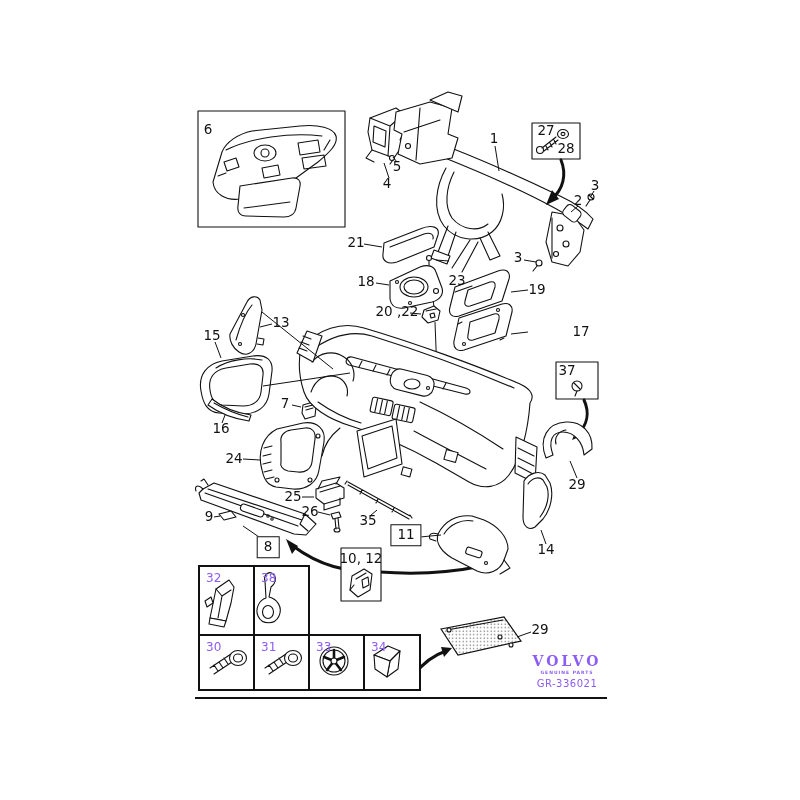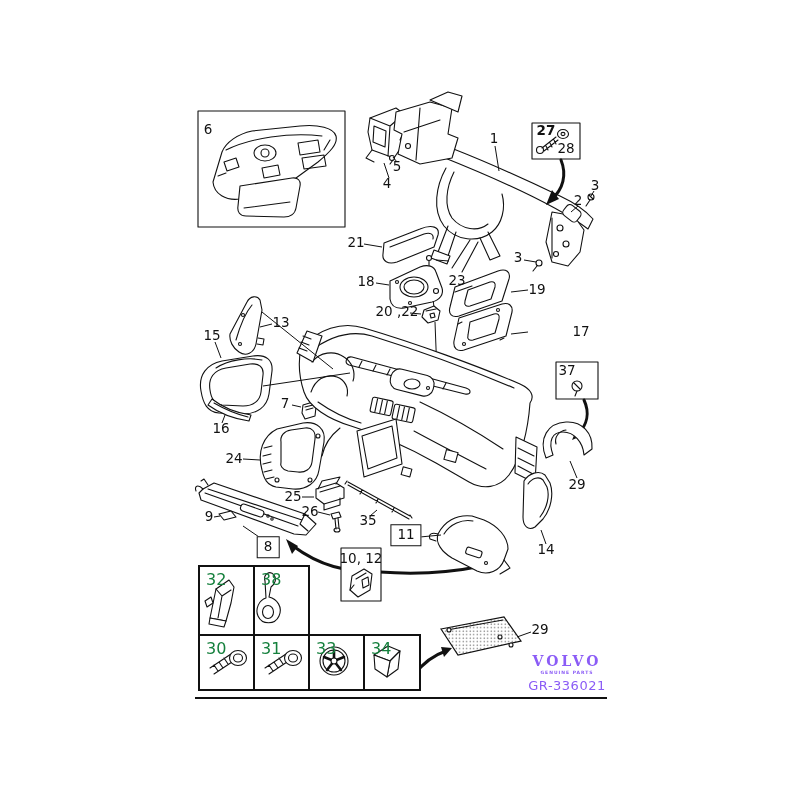--- a/index.html
+++ b/index.html
@@ -3,26 +3,26 @@
 <meta charset="utf-8">
 <style>
   html,body{margin:0;padding:0;background:#fff;}
   .stage{position:relative;width:800px;height:800px;background:#fff;overflow:hidden;
          font-family:"DejaVu Sans","Liberation Sans",sans-serif;color:#111;}
   .stage svg{position:absolute;left:0;top:0;}
   #callout-layer{position:absolute;left:0;top:0;width:100%;height:100%;}
   .callout{position:absolute;transform:translate(-50%,-50%);font-size:13.5px;color:#111;
            white-space:nowrap;line-height:1;background:transparent;}
   .callout.boxed{border:1.6px solid #111;background:#fff;padding:3px 6px;}
-  .cell-label{position:absolute;font-size:16px;color:#15803d;line-height:1;}
+  .cell-label{position:absolute;font-size:12px;color:#8b5cf6;line-height:1;}
   .brand{position:absolute;left:521px;top:653px;width:92px;text-align:center;color:#8b5cf6;}
   .brand-name{font-family:"DejaVu Serif","Liberation Serif",serif;font-weight:bold;
               font-size:14px;letter-spacing:3px;}
   .brand-sub{font-size:4.5px;font-weight:bold;letter-spacing:1px;margin-top:1px;}
-  .brand-code{font-size:13px;margin-top:3px;letter-spacing:0.5px;}
+  .brand-code{font-size:10px;margin-top:3px;letter-spacing:0.5px;}
   .art{stroke:#111;fill:none;stroke-width:1.1;stroke-linejoin:round;stroke-linecap:round;}
   .artw{stroke:#111;fill:#fff;stroke-width:1.1;stroke-linejoin:round;}
   .lead{stroke:#111;fill:none;stroke-width:1;}
   .thick{stroke:#111;fill:none;stroke-width:3;stroke-linecap:round;}
   .head{fill:#111;stroke:none;}
   .tbl{stroke:#111;fill:#fff;stroke-width:2;}
 </style>
 </head>
 <body>
 
@@ -296,21 +296,21 @@
   </g>
 
   <path d="M195,698 L607,698" stroke="#111" stroke-width="2"></path>
 </svg>
 
 <div id="callout-layer">
       <div class="callout" style="left: 208px; top: 130px;">6</div>
       <div class="callout" style="left: 494px; top: 139px;">1</div>
       <div class="callout" style="left: 397px; top: 167px;">5</div>
       <div class="callout" style="left: 387px; top: 184px;">4</div>
-      <div class="callout" style="left: 546px; top: 131px; font-weight: bold;">27</div>
+      <div class="callout" style="left: 546px; top: 131px;">27</div>
       <div class="callout" style="left: 566px; top: 149px;">28</div>
       <div class="callout" style="left: 595px; top: 186px;">3</div>
       <div class="callout" style="left: 578px; top: 201px;">2</div>
       <div class="callout" style="left: 518px; top: 258px;">3</div>
       <div class="callout" style="left: 356px; top: 243px;">21</div>
       <div class="callout" style="left: 457px; top: 261px; margin-top: 20px;">23</div>
       <div class="callout" style="left: 366px; top: 282px;">18</div>
       <div class="callout" style="left: 537px; top: 290px;">19</div>
       <div class="callout" style="left: 397px; top: 312px;">20 ,22</div>
       <div class="callout" style="left: 537px; top: 332px; margin-left: 44px;">17</div>

